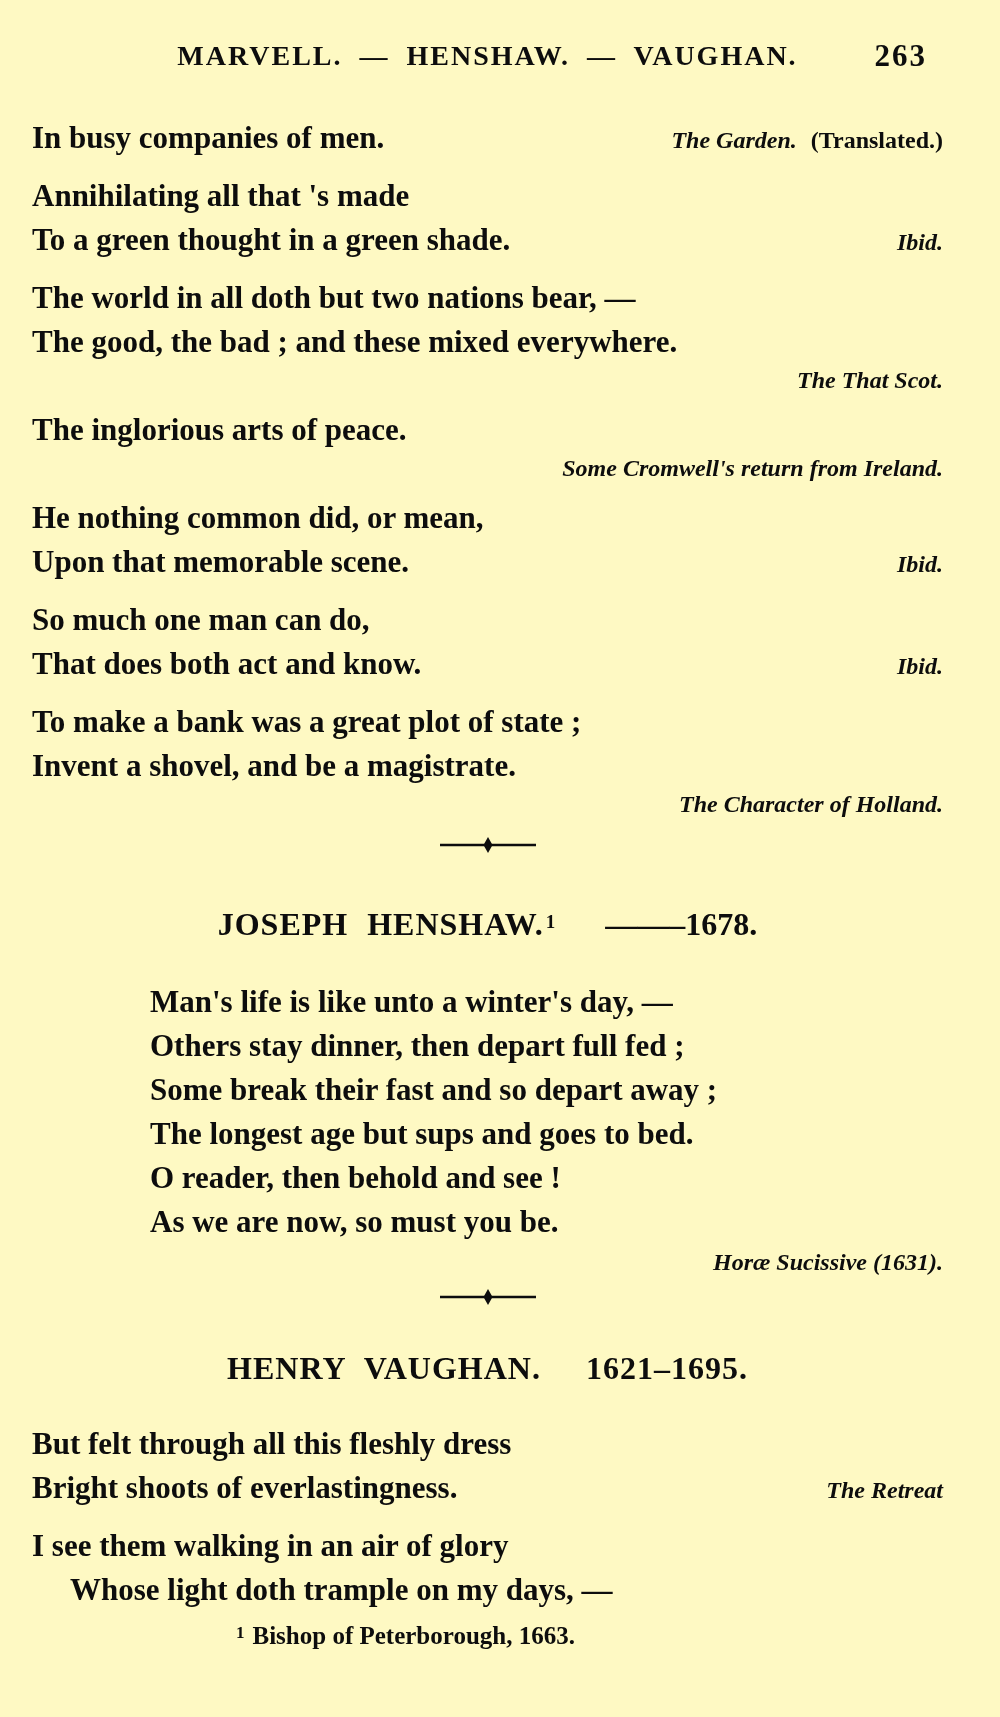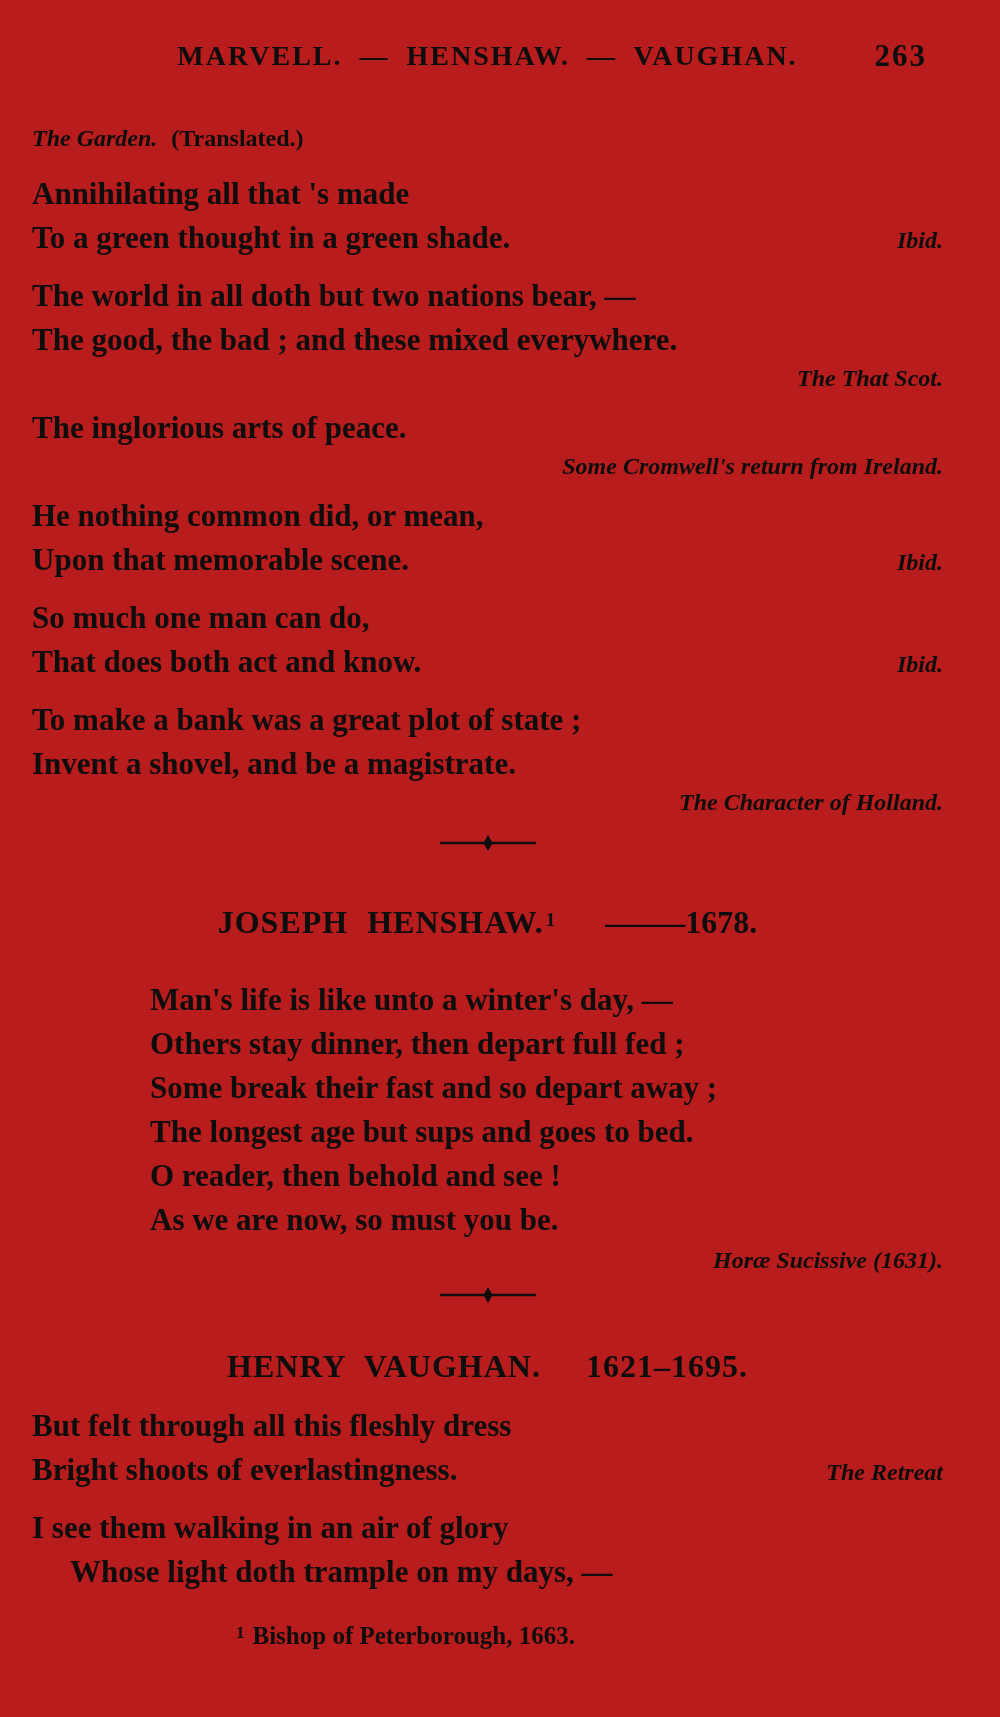--- a/index.html
+++ b/index.html
@@ -1,20 +1,20 @@
 <!DOCTYPE html>
 <html><head>
 <meta charset="utf-8">
 <style>
   * { margin:0; padding:0; box-sizing:border-box; }
   html,body { background:#ffffff; }
   .page {
     position:relative;
     width:1000px; height:1717px;
-    background:#b91c1c;
+    background:#fef9c3;
     color:#0d0d0d;
     font-family:"Liberation Serif","DejaVu Serif",serif;
     font-weight:bold;
     overflow:hidden;
   }
   .content { position:relative; margin-left:32px; width:911px; padding-top:36px; }
 
   .running-head { position:relative; text-align:center; font-size:28px; line-height:40px;
                   letter-spacing:2px; word-spacing:8px; }
   .page-num { position:absolute; right:16px; top:0; font-size:31px; letter-spacing:2px; }
@@ -35,39 +35,40 @@
   .heading { text-align:center; font-size:32px; line-height:44px; margin-top:46px;
              letter-spacing:1px; word-spacing:10px; }
   .heading .dash { margin-left:30px; letter-spacing:0; }
   .heading.vaughan { margin-top:40px; }
   .heading .dates { margin-left:26px; }
   .fnref { font-size:19px; vertical-align:7px; margin-left:2px; font-weight:bold; }
 
   .poem { margin-left:118px; margin-top:34px; }
   .poem-attr { text-align:right; font-size:24px; line-height:32px; font-style:italic; margin-top:2px; }
 
-  .v-entry-first { margin-top:16px; }
+  .v-entry-first { margin-top:32px; }
   .indent { padding-left:38px; }
 
   .footnote { position:absolute; left:236px; top:1622px; font-size:25px; }
   .footnote .fnmark { font-size:17px; vertical-align:6px; margin-right:8px; }
 </style>
 </head>
 <body>
 
 <div class="page">
   <div class="content">
 
     <div class="running-head">
       <span>MARVELL. — HENSHAW. — VAUGHAN.</span>
       <span class="page-num">263</span>
     </div>
 
     <div class="entry first">
       <div class="vline flex">
+        <span>In busy companies of men.</span>
         <span class="attr"><i class="attr-src">The Garden.</i><span class="attr-note">(Translated.)</span></span>
       </div>
     </div>
 
     <div class="entry">
       <div class="vline">Annihilating all that 's made</div>
       <div class="vline flex">
         <span>To a green thought in a green shade.</span>
         <span class="attr"><i class="attr-src">Ibid.</i></span>
       </div>

